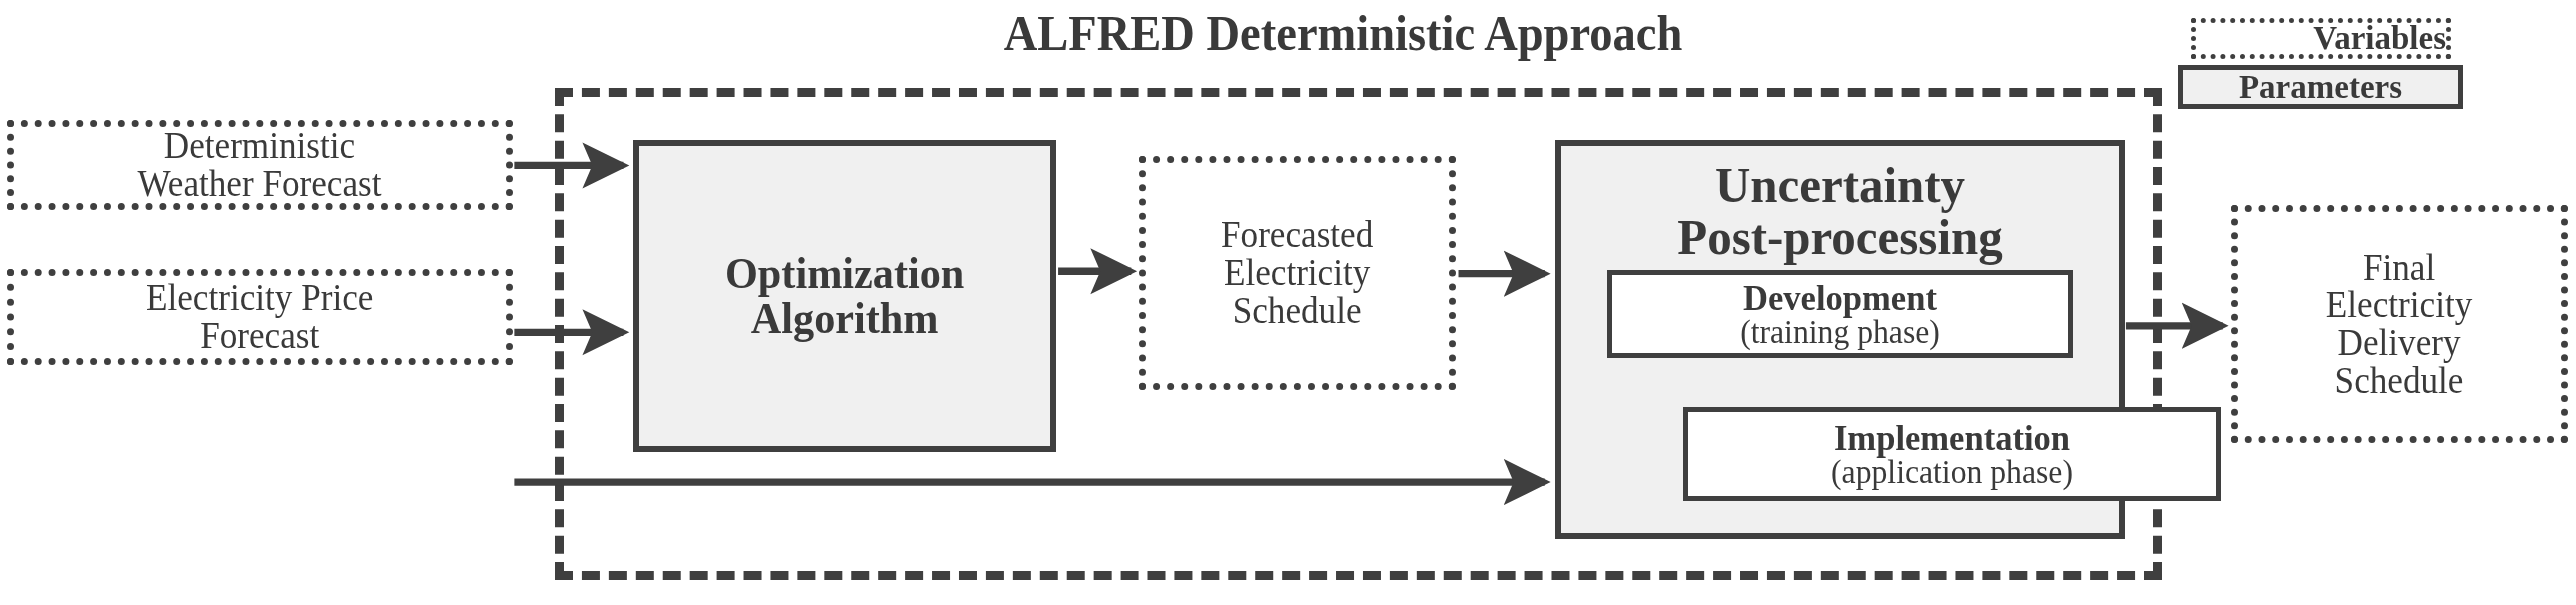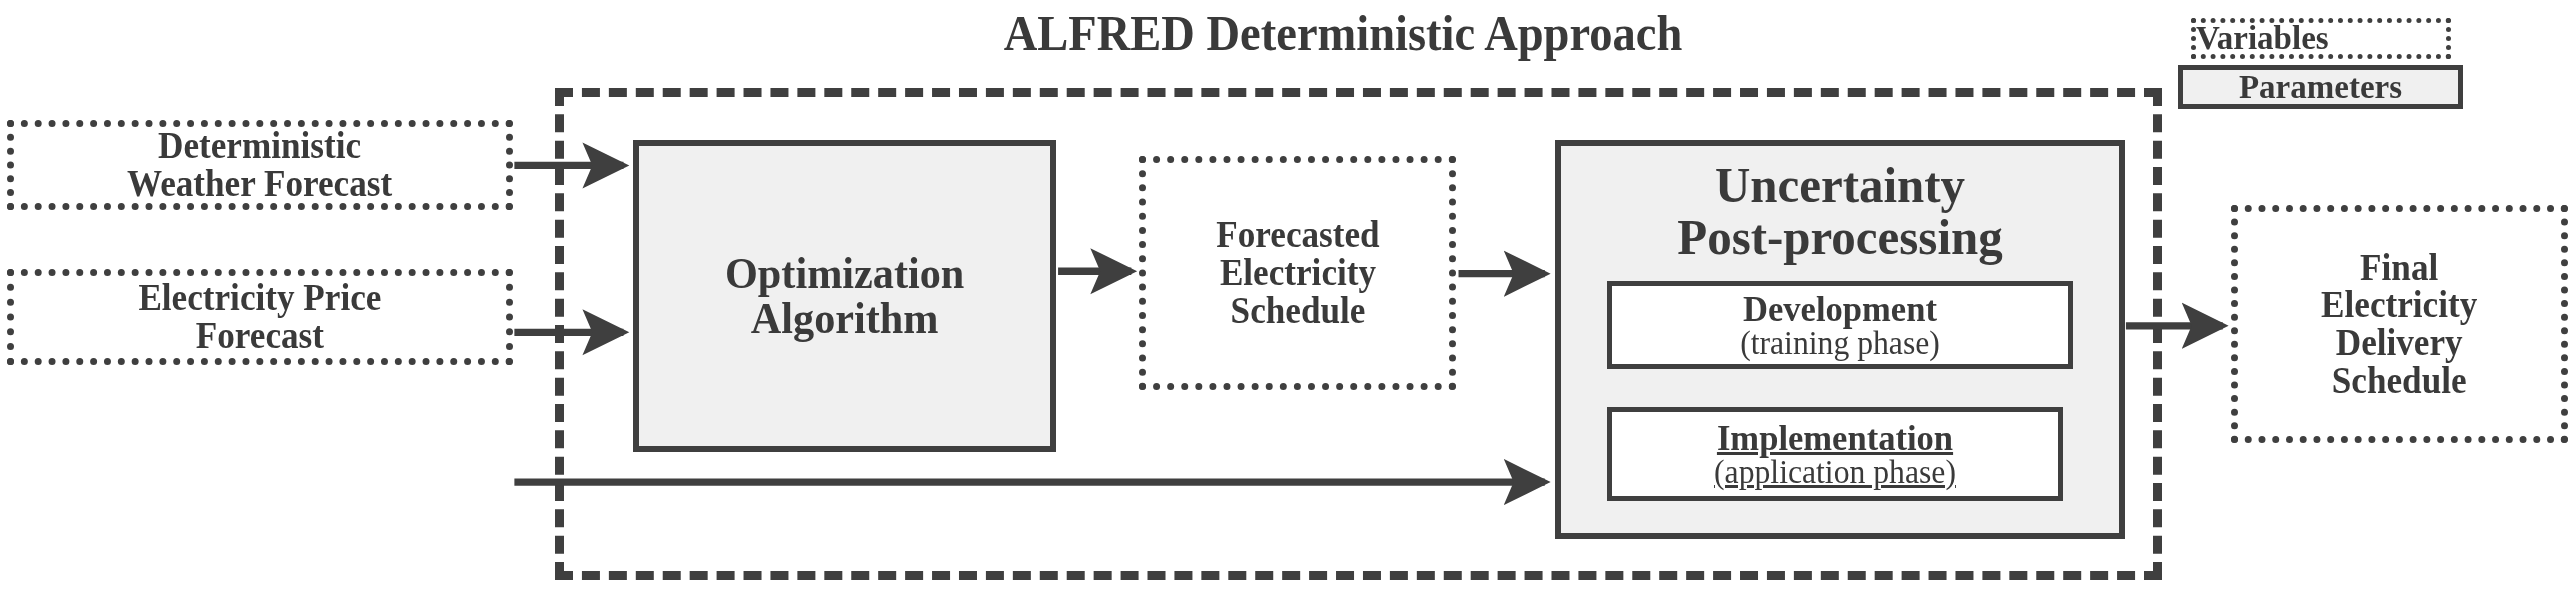--- a/index.html
+++ b/index.html
@@ -41,21 +41,21 @@
   }
 
   
   .var-box {
     border: 7.3px dotted #3f3f3f;
     background: #ffffff;
     display: flex;
     align-items: center;
     justify-content: center;
     text-align: center;
-    font-weight: bold;
+    font-weight: normal;
     line-height: 1.02;
     color: #3a3a3a;
   }
   .var-box .txt { transform: scaleX(0.95); display:block; }
 
   
   .algo-box {
     border: 6.5px solid #3f3f3f;
     background: #f0f0f0;
     color: #3a3a3a;
@@ -92,30 +92,30 @@
   #box-uncertainty {
     left: 1555px; top: 140px; width: 570px; height: 399px;
     padding-top: 11.4px;
   }
   #uncertainty-heading {
     text-align: center; font-weight: bold; font-size: 51px; line-height: 1.02;
     padding: 1.6px 0 6.5px 0;
   }
   #uncertainty-heading .txt { transform: scaleX(0.96); display:block; }
 
-  #box-development    { left: 1607px; top: 281px; width: 466px; height: 88px; }
-  #box-implementation { left: 1607px; top: 407px; width: 456px; height: 94px; text-decoration: underline; }
+  #box-development    { left: 1607px; top: 270px; width: 466px; height: 88px; }
+  #box-implementation { left: 1683px; top: 407px; width: 538px; height: 94px; }
 
   #box-final { left: 2231px; top: 205px; width: 337px; height: 238px; font-size: 37px; }
 
   
   #legend-variables {
     left: 2191px; top: 18px; width: 260px; height: 41px;
     border: 5.7px dotted #3f3f3f; background: #ffffff;
-    display: flex; align-items: center; justify-content: flex-start;
+    display: flex; align-items: center; justify-content: flex-end;
     font-weight: bold; font-size: 33px;
   }
   #legend-algorithms {
     left: 2178px; top: 65px; width: 285px; height: 44px;
     border: 5.7px solid #3f3f3f; background: #f0f0f0;
     display: flex; align-items: center; justify-content: center;
     font-weight: bold; font-size: 33px;
   }
 
   

